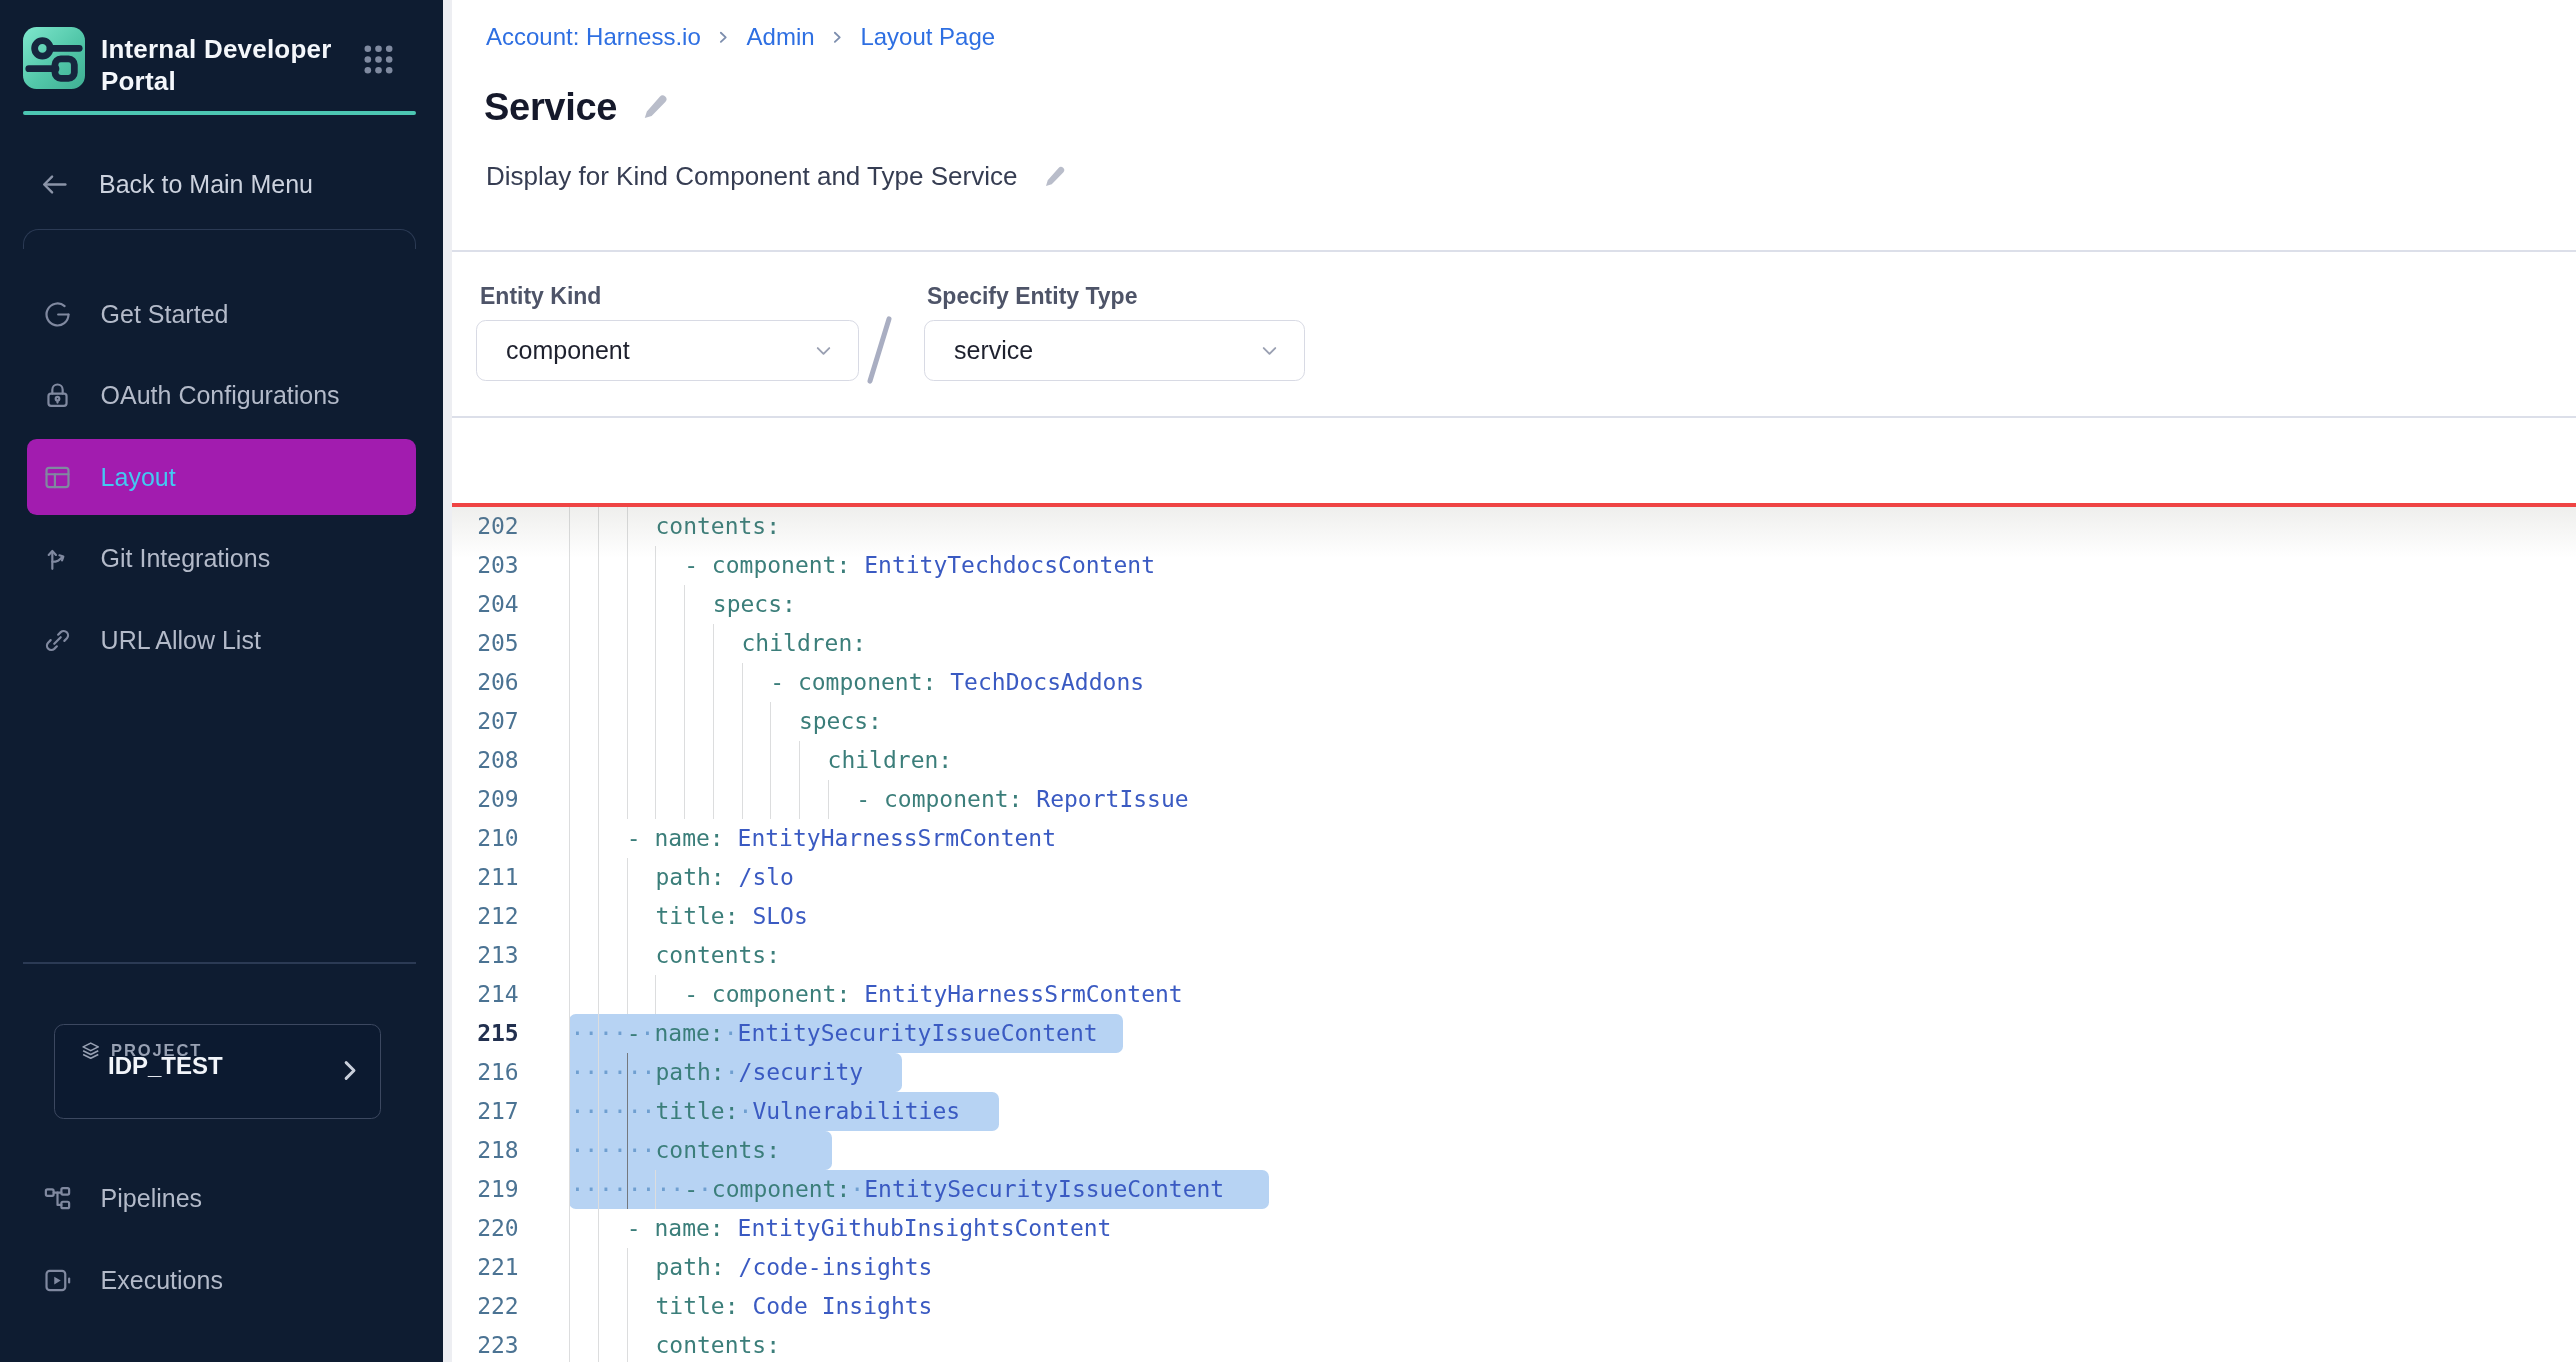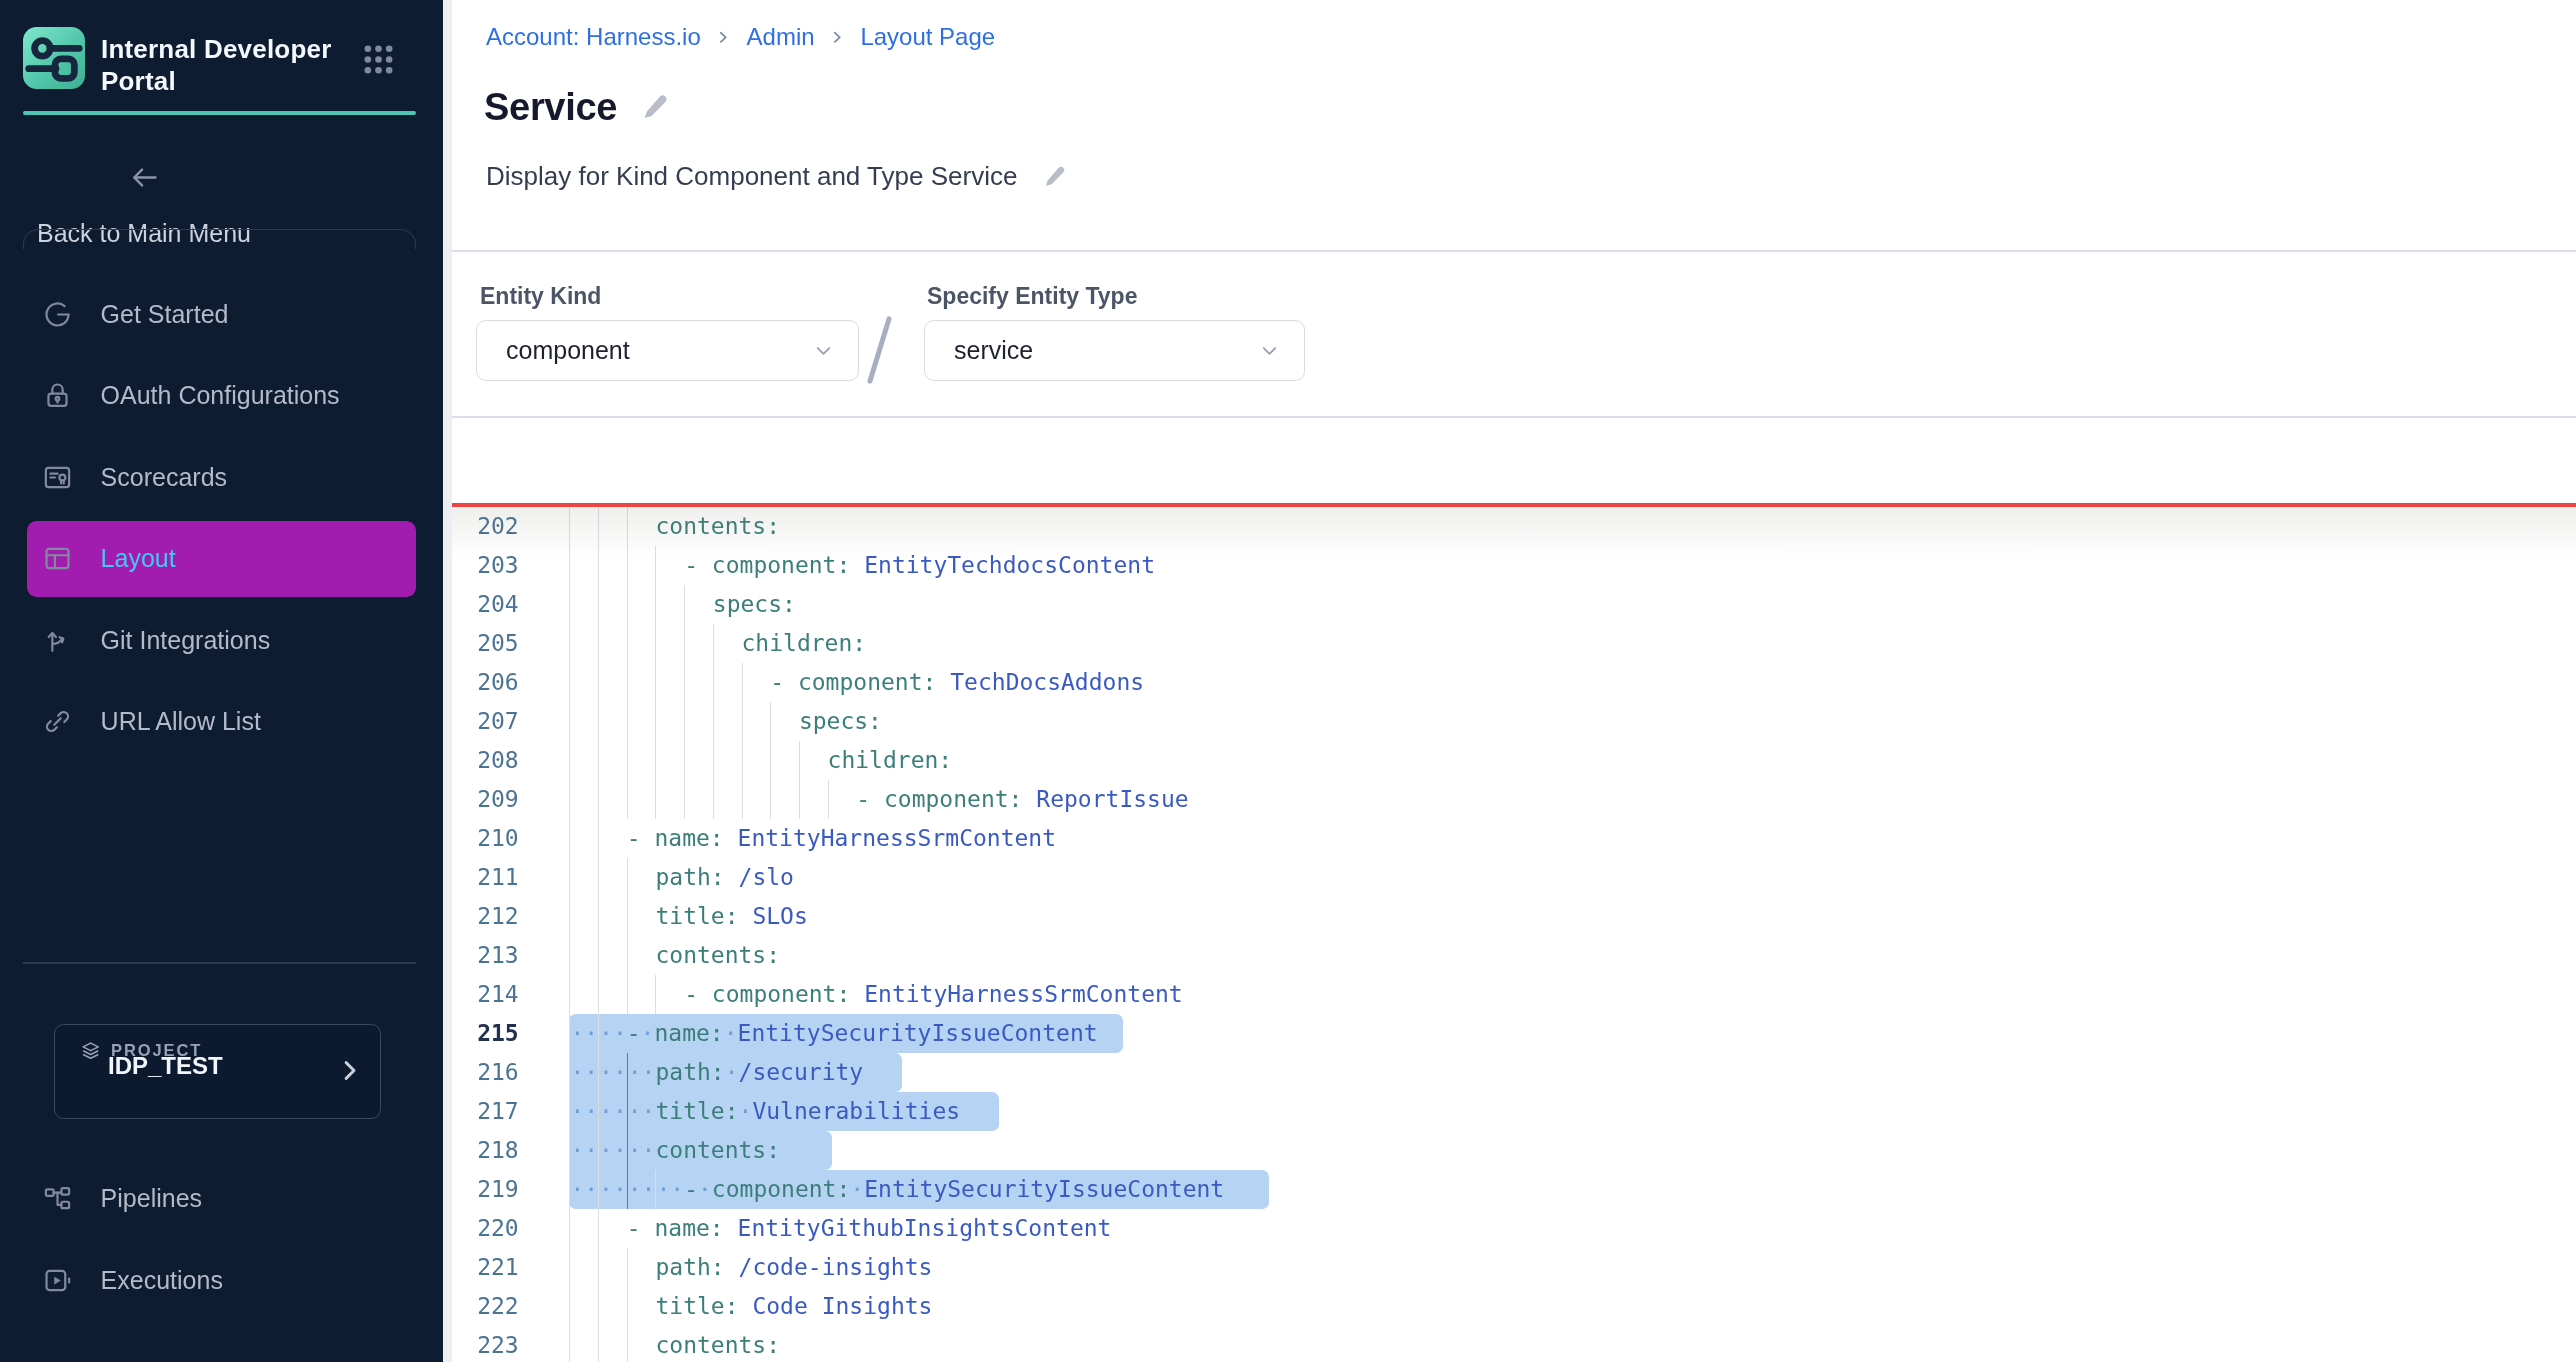--- a/index.html
+++ b/index.html
@@ -9,21 +9,21 @@
     -webkit-font-smoothing:antialiased;
   }
   
   .sidebar{position:absolute;left:0;top:0;width:443px;height:1363px;background:#0e1c31;}
   .logo-box{position:absolute;left:23px;top:27px;width:62px;height:62px;border-radius:13.6px;
     background:linear-gradient(135deg,#7fe7cd 0%,#52c7a9 55%,#3fae92 100%);}
   .logo-title{position:absolute;left:101px;top:33px;width:249px;color:#f4f7fb;font-size:26px;
     line-height:32px;font-weight:700;letter-spacing:0.2px;}
   .grid-icon{position:absolute;left:362px;top:43px;width:33px;height:33px;}
   .teal-line{position:absolute;left:23px;top:111px;width:393px;height:3.9px;background:#4cc6b2;border-radius:1.9px;}
-  .back-row{position:absolute;left:37px;top:163px;height:43px;display:flex;align-items:center;gap:27px;cursor:pointer;flex-direction:column;}
+  .back-row{position:absolute;left:37px;top:163px;height:43px;display:flex;align-items:center;gap:27px;cursor:pointer;}
   .back-label{color:#ccd2de;font-size:25px;}
   .panel-top-curve{position:absolute;left:23px;top:229px;width:391px;height:19.4px;
     border:1.5px solid #2b3a54;border-bottom:none;border-radius:15.6px 15.6px 0 0;}
   .nav{position:absolute;left:27px;top:282px;width:389px;}
   .nav-item{height:64px;margin-bottom:17.5px;display:flex;align-items:center;padding-left:13.6px;
     border-radius:9.7px;cursor:pointer;}
   .nav-item .nav-icon{width:33px;height:33px;flex:0 0 33px;display:flex;align-items:center;justify-content:center;}
   .nav-item .nav-label{margin-left:27px;color:#b3bac9;font-size:25px;}
   .nav-item.active{background:#a21caf;height:76px;margin-top:-5.8px;margin-bottom:11.7px;}
   .nav-item.active .nav-label{color:#44c8f2;}
@@ -133,33 +133,20 @@
         <span class="nav-icon">
           <svg width="31" height="31" viewBox="0 0 24 24" style="fill:none;stroke:#8089a0;stroke-width:1.7;stroke-linecap:round;stroke-linejoin:round">
             <rect x="5" y="10.5" width="14" height="9.5" rx="2"></rect>
             <path d="M8 10.5V7.5a4 4 0 0 1 8 0v3"></path>
             <circle cx="12" cy="14.5" r="1.4"></circle>
             <line x1="12" y1="15.9" x2="12" y2="17.5"></line>
           </svg>
         </span>
         <span class="nav-label">OAuth Configurations</span>
       </div>
-      <div class="nav-item">
-        <span class="nav-icon">
-          <svg width="31" height="31" viewBox="0 0 24 24" style="fill:none;stroke:#8089a0;stroke-width:1.7;stroke-linecap:round;stroke-linejoin:round">
-            <rect x="3" y="4.5" width="18" height="15" rx="2"></rect>
-            <line x1="6.5" y1="9" x2="12" y2="9"></line>
-            <line x1="6.5" y1="12" x2="10" y2="12"></line>
-            <circle cx="15.8" cy="12" r="2.3"></circle>
-            <line x1="14.8" y1="14.2" x2="14.8" y2="16.6"></line>
-            <line x1="16.8" y1="14.2" x2="16.8" y2="16.6"></line>
-          </svg>
-        </span>
-        <span class="nav-label">Scorecards</span>
-      </div>
       <div class="nav-item active">
         <span class="nav-icon">
           <svg width="31" height="31" viewBox="0 0 24 24" style="fill:none;stroke:#8089a0;stroke-width:1.7;stroke-linecap:round;stroke-linejoin:round">
             <rect x="3.5" y="4.5" width="17" height="15" rx="2"></rect>
             <line x1="3.5" y1="9.5" x2="20.5" y2="9.5"></line>
             <line x1="10" y1="9.5" x2="10" y2="19.5"></line>
           </svg>
         </span>
         <span class="nav-label">Layout</span>
       </div>

